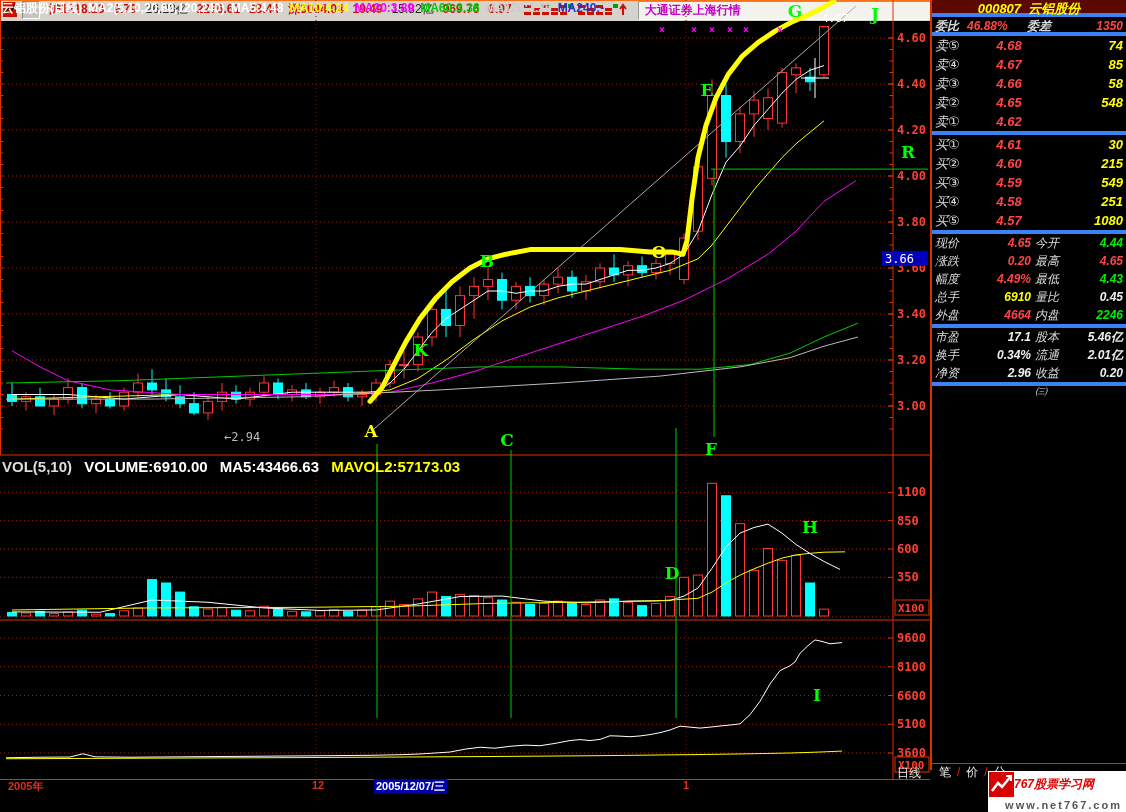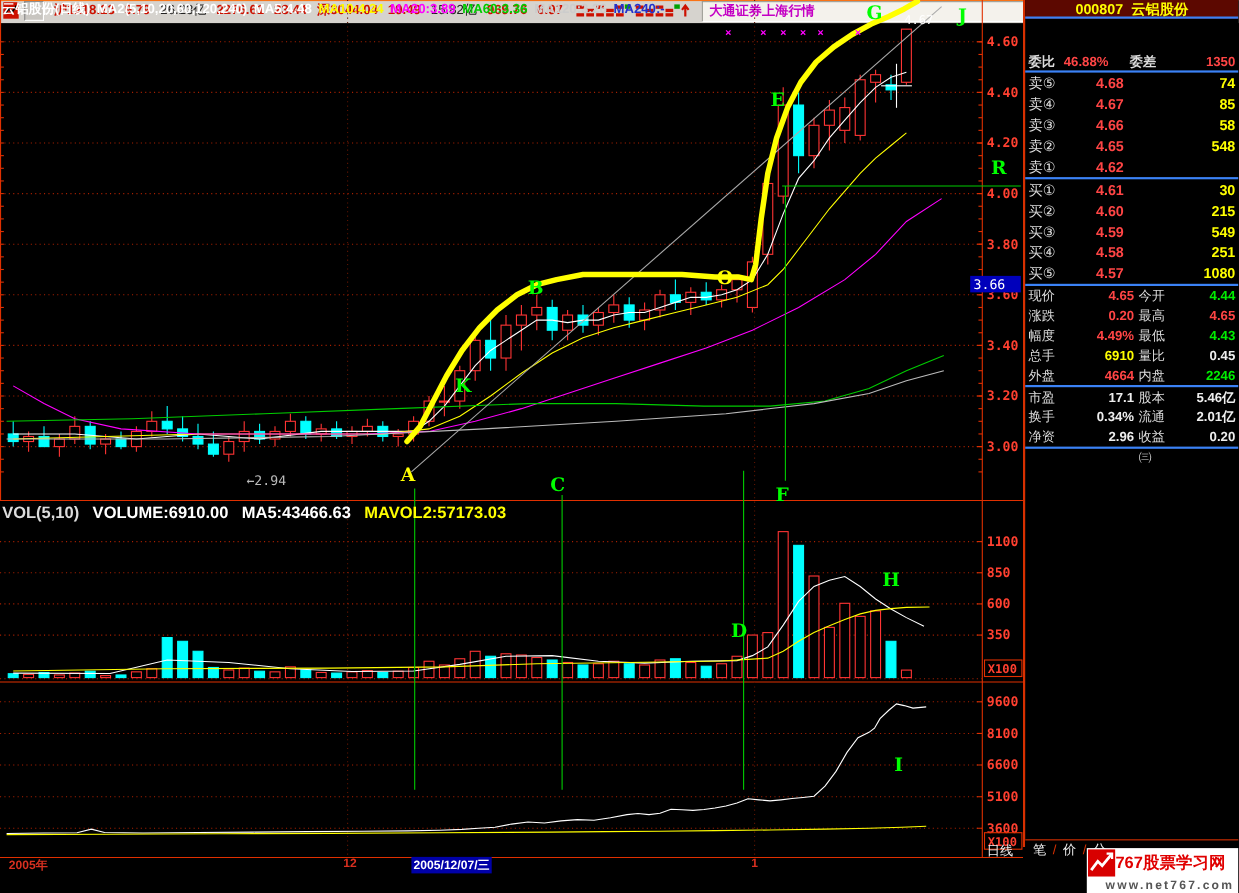--- a/index.html
+++ b/index.html
@@ -8,23 +8,23 @@
   .abs{position:absolute;}
   svg text{font-family:"DejaVu Sans Mono","Liberation Mono",monospace;}
   
   #kline-header{left:2px;top:0;height:14px;font-size:12px;font-weight:bold;white-space:nowrap;z-index:5;}
   #kline-header span{margin-right:6px;}
   
   .pane-header{font-size:15px;font-weight:bold;white-space:nowrap;z-index:5;}
   .pane-header span{margin-right:8px;}
   
   #right-panel{left:930px;top:0;width:196px;height:770px;border-left:2px solid #d83000;box-sizing:border-box;z-index:4;background:#000;}
-  .rp-sec{border-bottom:2px solid #3b82f6;box-sizing:border-box;}
+  .rp-sec{border-bottom:4px solid #3b82f6;box-sizing:border-box;font-style:italic;}
   #rp-header{height:17px;line-height:17px;background:#5c0800;text-align:center;color:#ffff00;font-size:13px;font-weight:bold;}
-  #rp-weibi{height:19px;line-height:19px;display:flex;font-size:12px;font-weight:bold;padding:0 3px;margin-top:30px;}
+  #rp-weibi{height:19px;line-height:19px;display:flex;font-size:12px;font-weight:bold;padding:0 3px;}
   .rp-row{height:19px;line-height:19px;display:flex;font-size:13px;font-weight:bold;padding:0 3px;}
   .rp-row .lab{width:40px;color:#dddddd;font-weight:normal;}
   .rp-row .prc{width:68px;text-align:center;color:#ff4545;}
   .rp-row .qty{flex:1;text-align:right;color:#ffff00;}
   .info-row{height:18px;line-height:18px;display:flex;font-size:12px;font-weight:bold;padding:0 3px;}
   .info-row .l{color:#dddddd;font-weight:normal;width:34px;}
   .info-row .v1{width:62px;text-align:right;padding-right:4px;}
   .info-row .l2{color:#dddddd;font-weight:normal;width:34px;}
   .info-row .v2{flex:1;text-align:right;}
   #rp-tabs{position:absolute;left:0;top:763px;width:196px;height:17px;line-height:17px;background:#000;
@@ -36,21 +36,21 @@
   #tl-date{background:#0000a8;color:#fff;padding:0 2px;}
   
   #status-bar{left:0;top:791px;width:1126px;height:21px;background:#d6d3ce;border-top:1px solid #f97316;
               display:flex;align-items:flex-start;font-size:12px;font-weight:bold;z-index:6;box-sizing:border-box;}
   #status-bar .seg{margin-left:9px;white-space:nowrap;}
   .c-red{color:#cc1000;} .c-black{color:#222;font-weight:normal;} .c-mag{color:#c400c4;}
   #broker-box{margin-left:8px;background:#f4f2ec;border:1px solid #9a9a92;border-right-color:#fff;border-bottom-color:#fff;
               height:17px;line-height:16px;padding:0 6px;width:330px;}
   
   #logo{right:0px;top:771px;width:138px;height:41px;background:#fff;z-index:8;display:flex;flex-wrap:wrap;align-items:center;padding:0 1px;box-sizing:border-box;}
-  #logo-title{color:#e00000;font-size:15px;font-weight:bold;white-space:nowrap;letter-spacing:0px;}
+  #logo-title{color:#e00000;font-size:12px;font-weight:bold;white-space:nowrap;letter-spacing:0px;font-style:italic;}
   #logo-url{width:100%;color:#555;font-size:11px;font-weight:bold;letter-spacing:2px;text-align:center;padding-left:13px;}
   #dayline-tab{left:897px;top:765px;color:#eee;font-size:12px;z-index:5;}
 </style>
 </head>
 <body>
 
 <div id="app">
 
   <svg id="chart-svg" class="abs" style="left:0;top:0;z-index:1;" width="1126" height="812" xmlns="http://www.w3.org/2000/svg">
       <line x1="0" y1="455" x2="930" y2="455" stroke="#e03000" stroke-width="1"></line>

